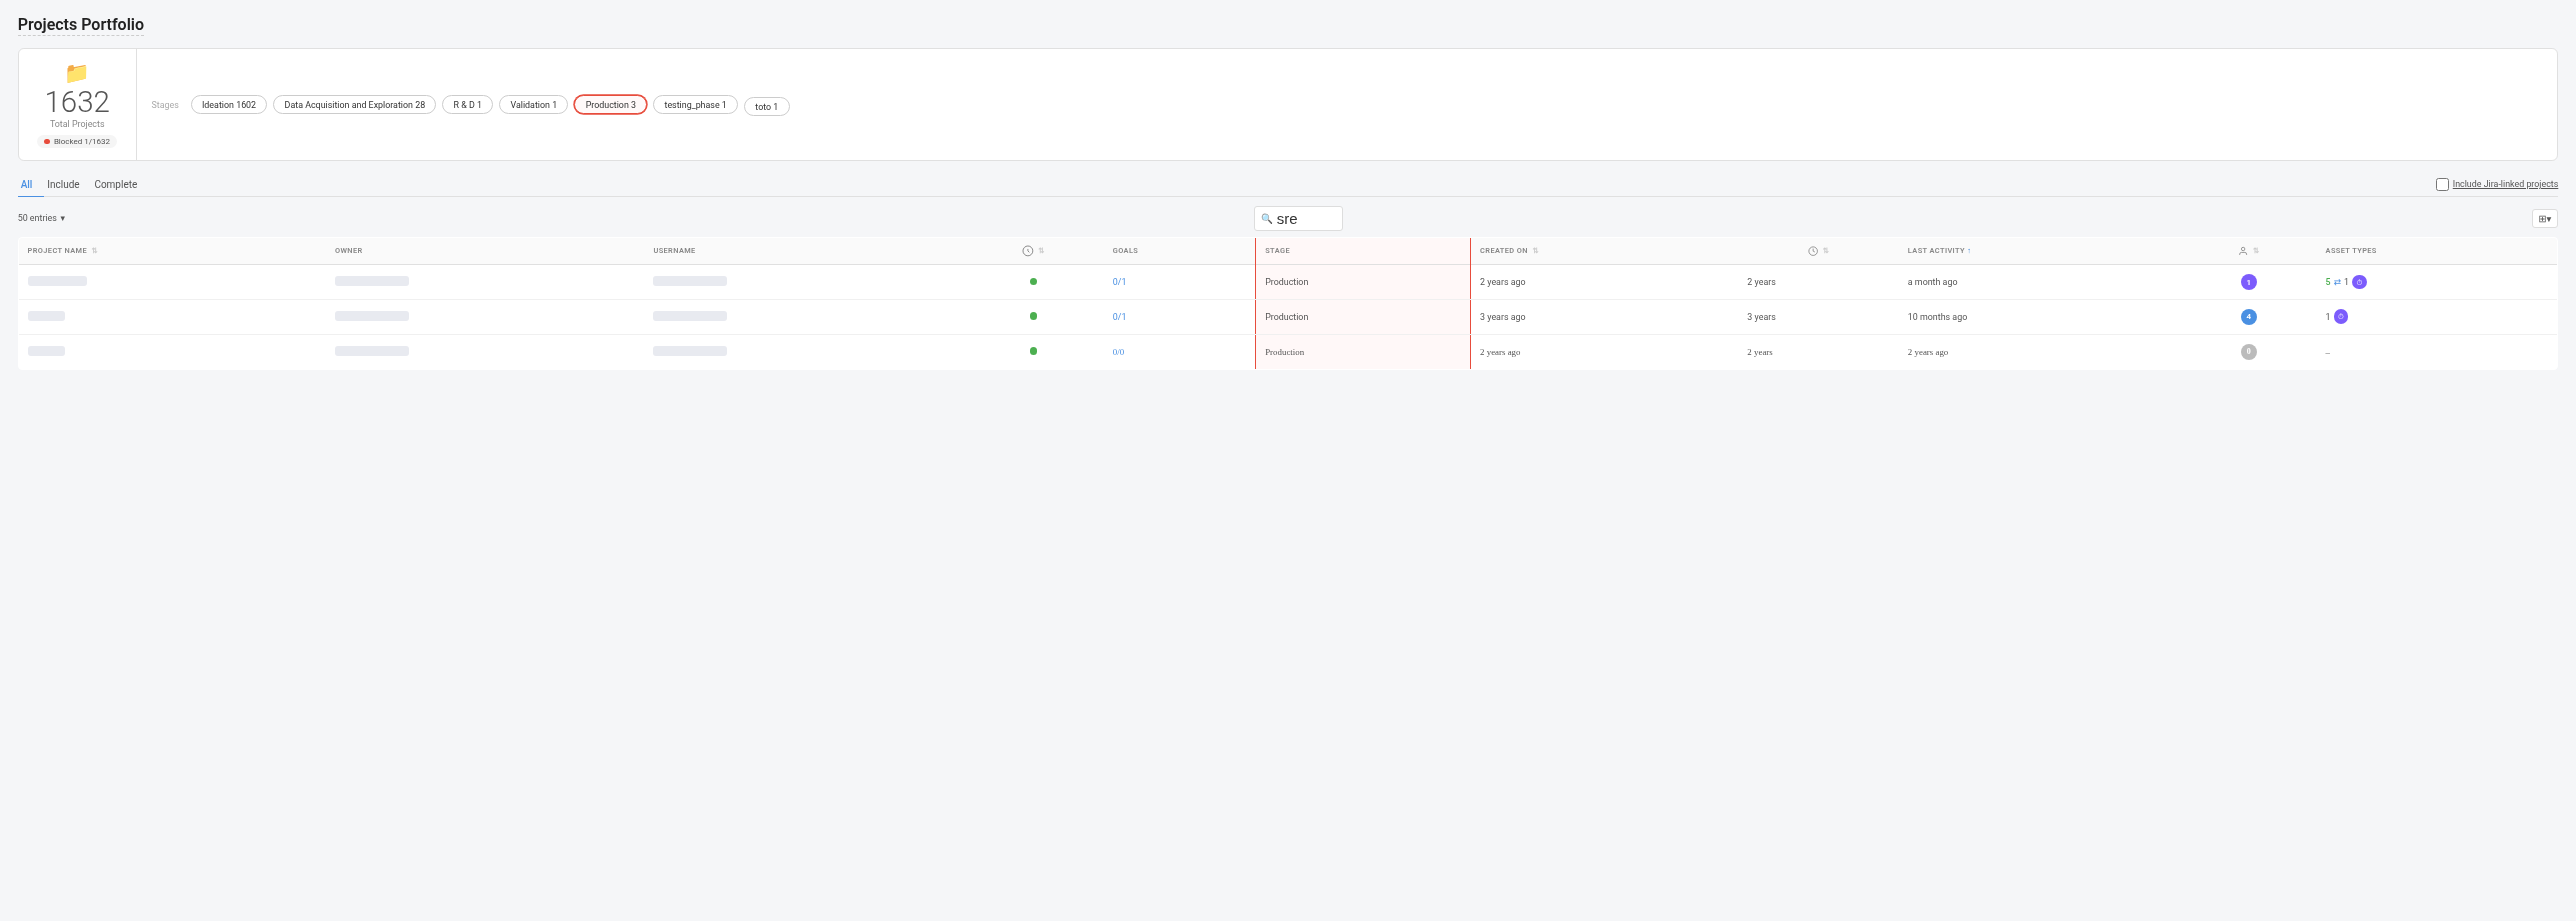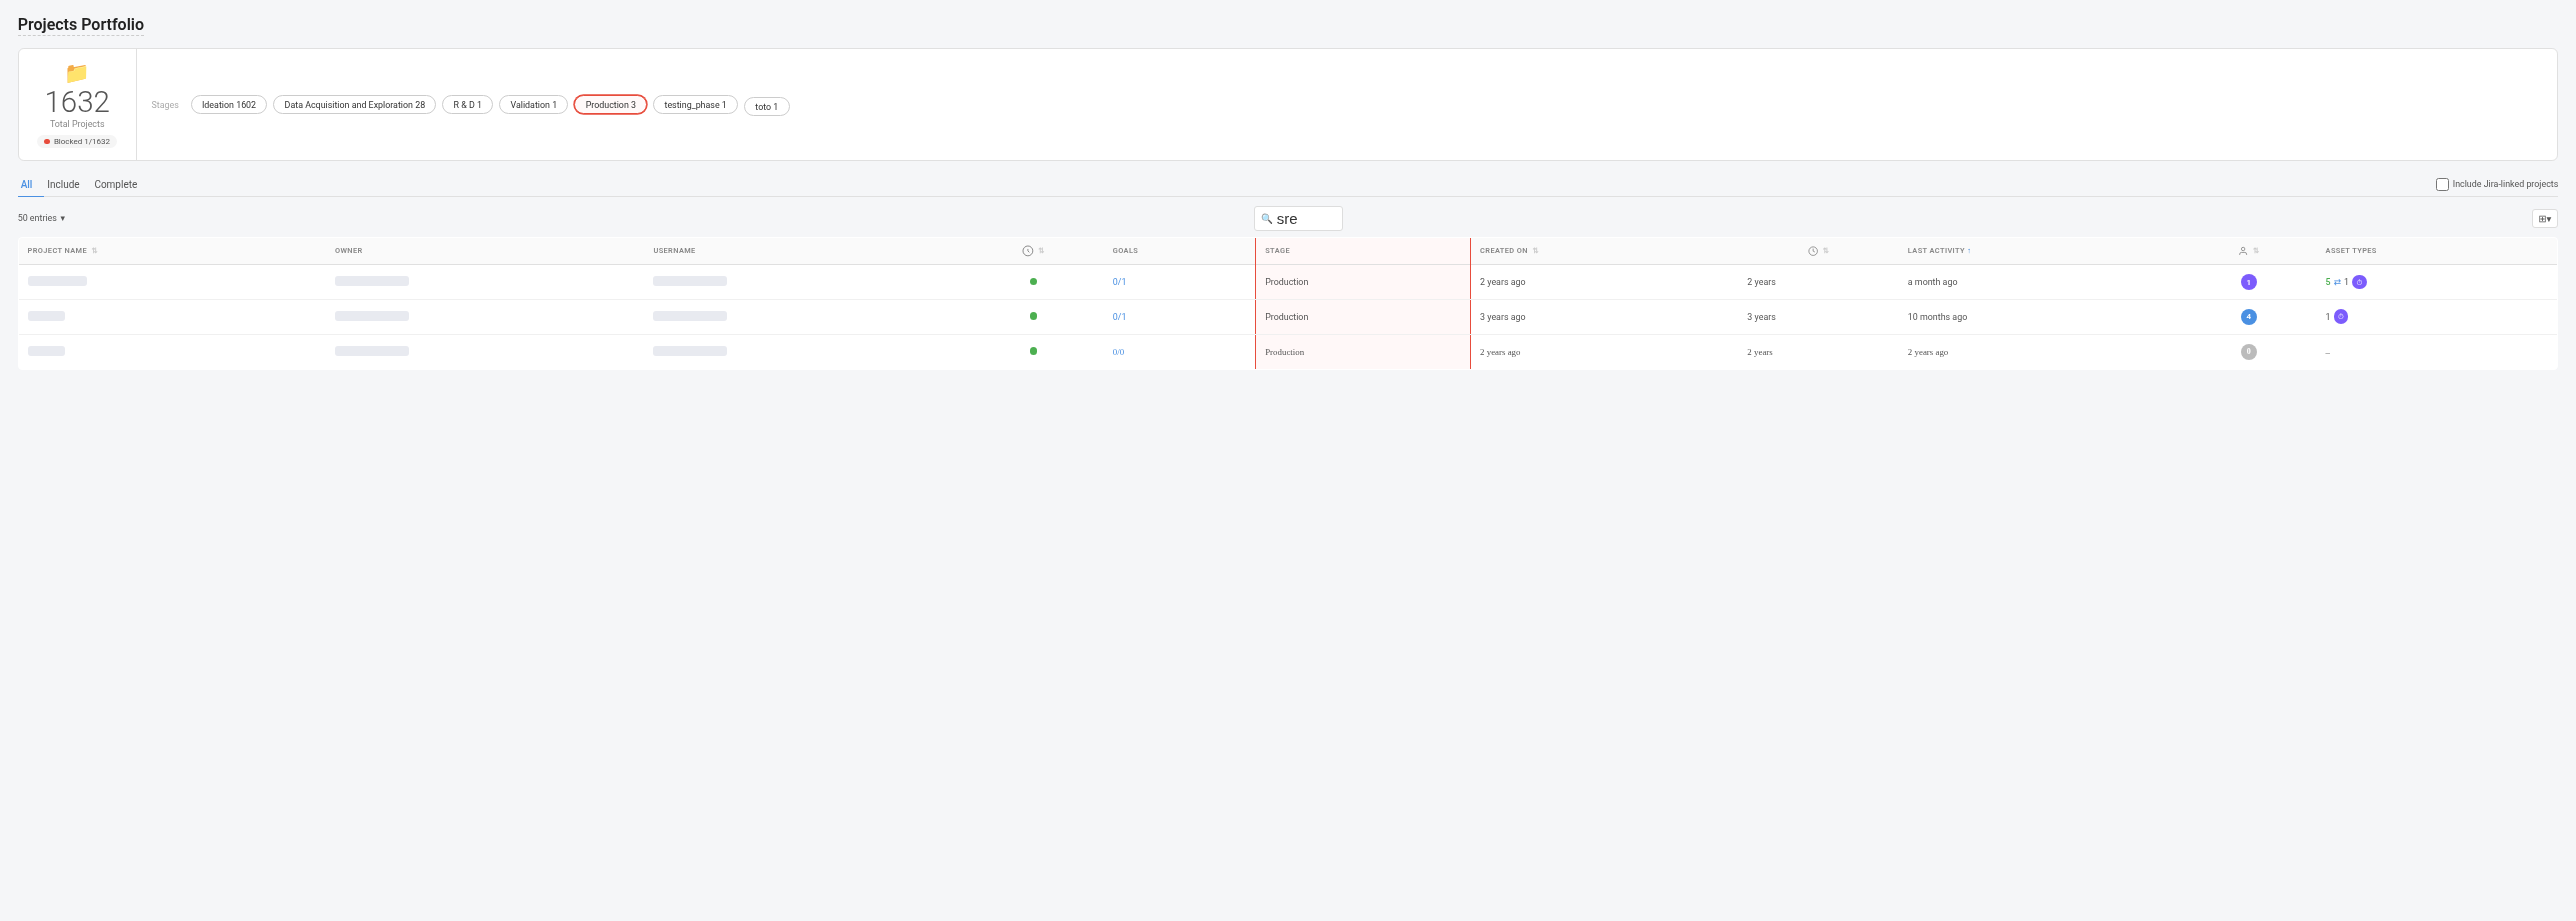--- a/index.html
+++ b/index.html
@@ -132,20 +132,21 @@
       border-bottom: 1.5px solid #4a90e2;
       font-weight: 500;
     }
     .tabs-spacer { flex: 1; }
     .jira-check {
       display: flex;
       align-items: center;
       gap: 4px;
       font-size: 8.9px;
       color: #555;
+      text-decoration: underline;
     }
     .jira-check input[type=checkbox] { cursor: pointer; }
     
     .table-toolbar {
       display: flex;
       align-items: center;
       justify-content: space-between;
       margin-bottom: 5.9px;
       gap: 7.4px;
     }

